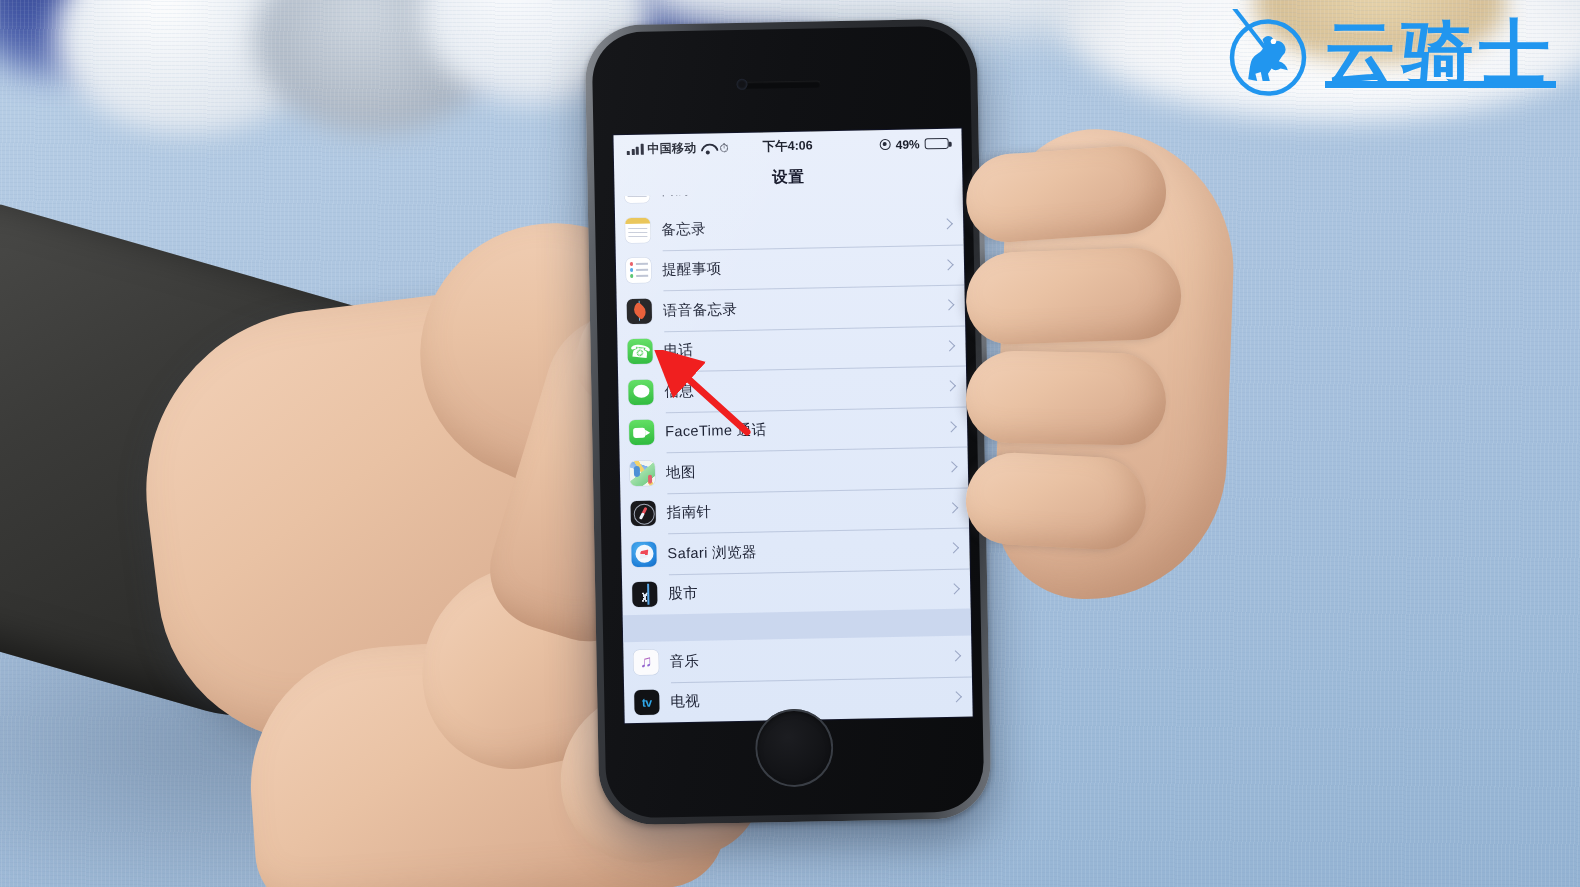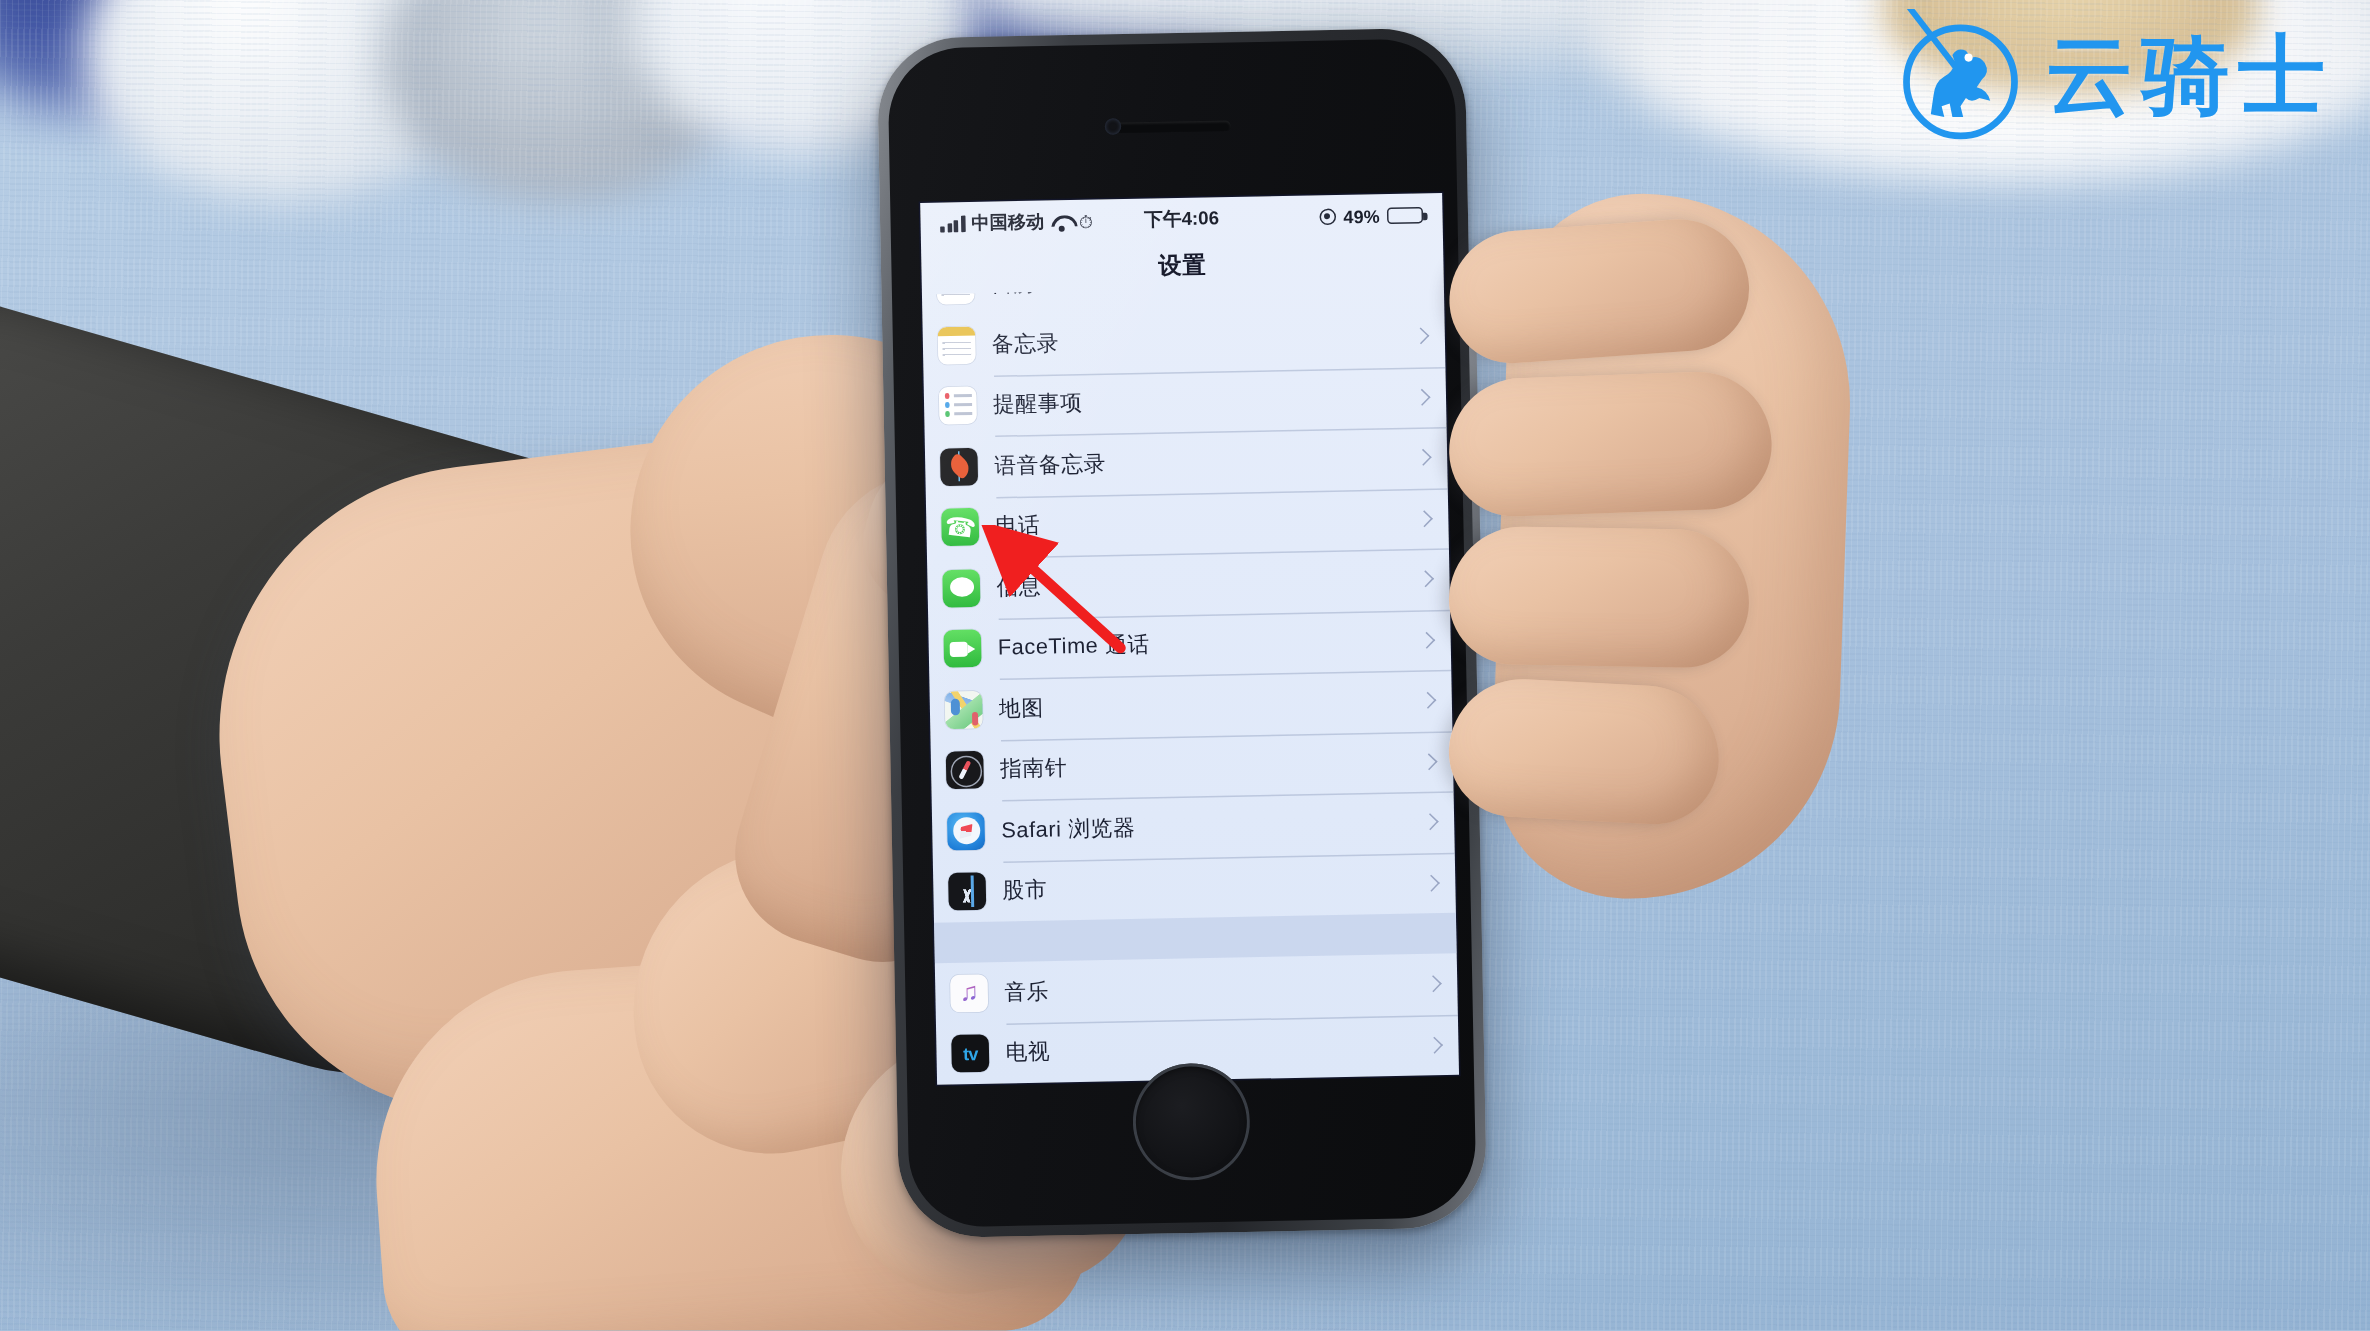--- a/index.html
+++ b/index.html
@@ -364,23 +364,24 @@
 
   
   .arrow{ position:absolute; left:650px; top:350px; width:110px; height:90px; }
 
   
   .wm{
     position:absolute; right:24px; top:6px; display:flex; align-items:center; gap:12px;
   }
   .wm-mark{ width:90px; height:90px; }
   .wm-text{
-    font-size:58px; font-weight:700; color:#2196ef; letter-spacing:6px;
+    font-size:71px; font-weight:700; color:#2196ef; letter-spacing:6px;
     font-family:"DejaVu Sans",sans-serif;
     text-shadow:0 1px 2px rgba(255,255,255,.35);
+    text-decoration:underline;
   }
 </style>
 </head>
 <body>
 
 <div id="scene">
   <div class="bg-fabric"></div>
   <div class="bg-blueband"></div>
   <div class="bg-whitetop"></div>
   <div class="bg-ball ball-w1"></div>

